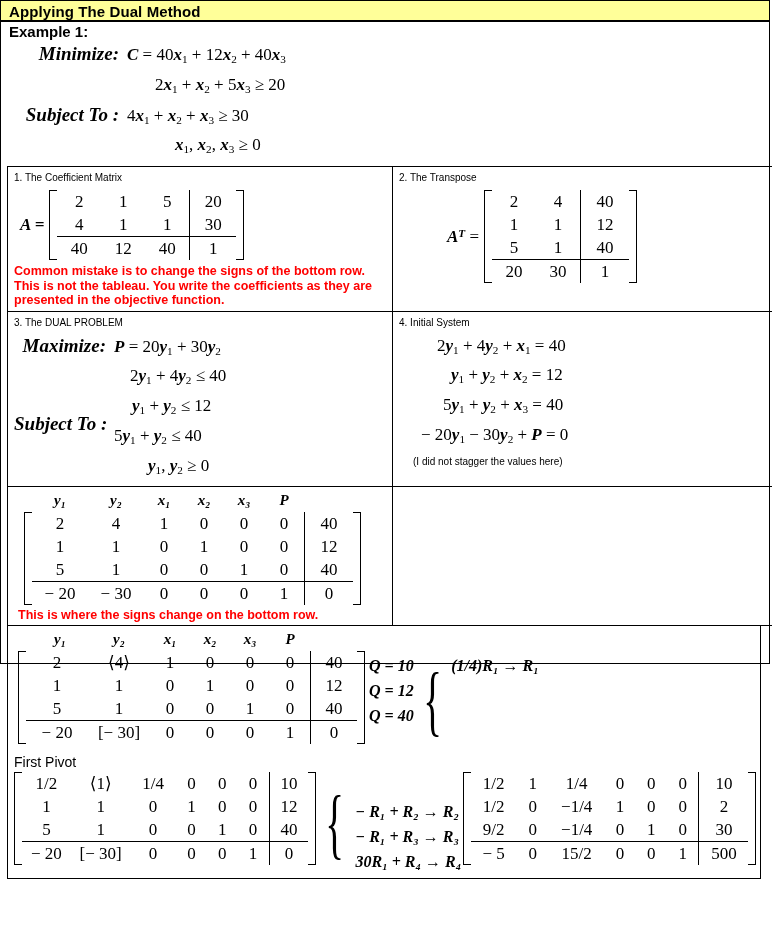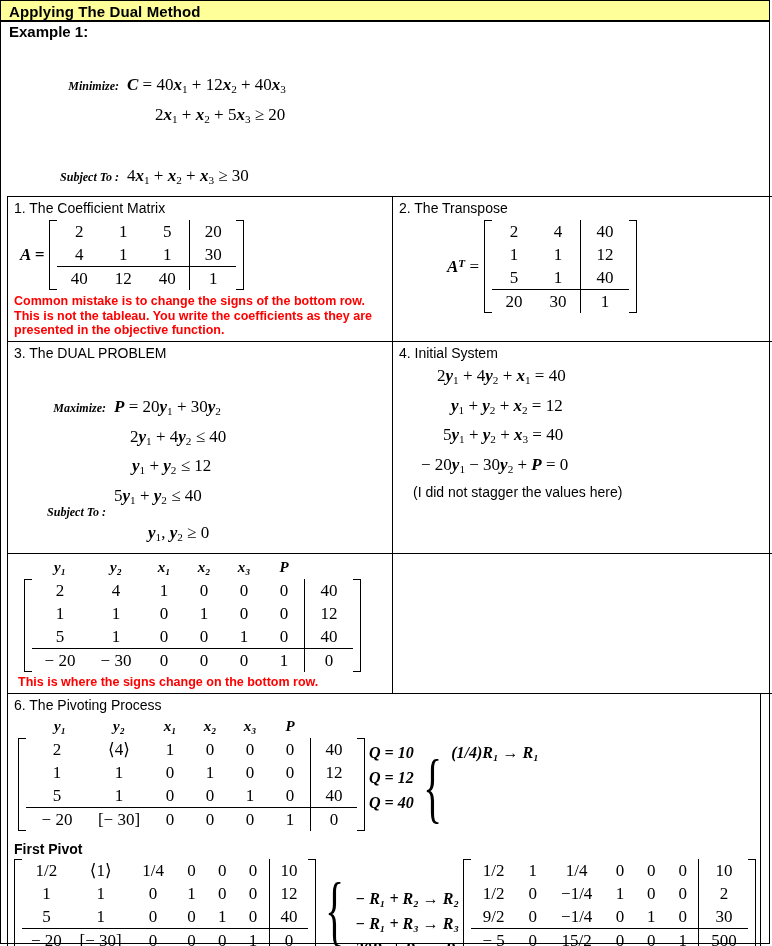--- a/index.html
+++ b/index.html
@@ -9,21 +9,21 @@
   }
   body {
     width: 772px;
     height: 946px;
     font-family: "Liberation Sans", sans-serif;
     color: #000000;
     overflow: hidden;
   }
   .page {
     width: 770px;
-    height: 944px;
+    height: 664px;
     border: 1px solid #000000;
     box-sizing: border-box;
     position: relative;
     background: #ffffff;
   }
   
   .title-bar {
     background: #ffff99;
     border-bottom: 2px solid #000000;
     font-weight: bold;
@@ -41,23 +41,22 @@
   .example-label {
     font-weight: bold;
     font-size: 15px;
     line-height: 18px;
     padding-left: 2px;
   }
   .kw {
     font-family: "Liberation Serif", serif;
     font-weight: bold;
     font-style: italic;
-    font-size: 12px;
+    font-size: 19px;
     white-space: nowrap;
-    margin-top: 32px;
   }
   .expr {
     font-family: "Liberation Serif", serif;
     font-size: 17px;
     white-space: nowrap;
   }
   .expr b, .bvar {
     font-weight: bold;
     font-style: italic;
   }
@@ -94,21 +93,21 @@
     width: 754px;
     margin: 4px 0 0 6px;
     table-layout: fixed;
   }
   table.grid td {
     border: 1px solid #000000;
     vertical-align: top;
     padding: 2px 4px 3px 6px;
   }
   .cell-title {
-    font-size: 14px;
+    font-size: 10px;
     line-height: 18px;
     padding-bottom: 1px;
   }
   .note-red {
     color: #ff0000;
     font-weight: bold;
     font-size: 12.5px;
     line-height: 14.5px;
     font-family: "Liberation Sans", sans-serif;
   }
@@ -201,20 +200,23 @@
 
     <div class="eqrow indent-148">
       <div class="expr">2<b>x</b><sub>1</sub> + <b>x</b><sub>2</sub> + 5<b>x</b><sub>3</sub> ≥ 20</div>
     </div>
 
     <div class="eqrow">
       <div class="lhs kw">Subject To :</div>
       <div class="rhs expr">4<b>x</b><sub>1</sub> + <b>x</b><sub>2</sub> + <b>x</b><sub>3</sub> ≥ 30</div>
     </div>
 
+    <div class="eqrow indent-168">
+      <div class="expr"><b>x</b><sub>1</sub>, <b>x</b><sub>2</sub>, <b>x</b><sub>3</sub> ≥ 0</div>
+    </div>
   </div>
 
   <table class="grid">
 
     <tbody>
         <tr>
       <td style="width:374px;">
         <div class="cell-title">1. The Coefficient Matrix</div>
         <div class="mat-wrap" style="margin:2px 0 0 6px;">
           <span class="mat-label">A =</span>
@@ -378,21 +380,20 @@
           </div>
           <div class="note-red" style="margin-top:3px;">This is where the signs change on the bottom row.</div>
         </div>
       </td>
       <td></td>
     </tr>
   </tbody>
     </table>
 
   <div style="margin:0 0 0 6px;width:754px;border-left:1px solid #000;border-right:1px solid #000;border-bottom:1px solid #000;box-sizing:border-box;padding:2px 4px 0 6px;">
-    <div class="cell-title">6. The Pivoting Process</div>
 
     <div style="padding-left:4px;">
       <table class="mat" style="margin-left:14px;">
         <tbody>
             <tr class="hdr-row">
           <td style="width:44px">y₁</td>
           <td style="width:50px">y₂</td>
           <td style="width:28px">x₁</td>
           <td style="width:28px">x₂</td>
           <td style="width:28px">x₃</td>
@@ -457,21 +458,21 @@
         <div style="display:flex;align-items:center;height:100px;">
           <span class="brace">{</span>
         </div>
 
         <div style="padding-top:2px;">
           <div class="ops">(1/4)R₁ → R₁</div>
         </div>
       </div>
     </div>
 
-    <div class="cell-title" style="font-weight:bold;font-size:14px;padding-top:2px;">First Pivot</div>
+    <div class="cell-title" style="font-weight:normal;font-size:14px;padding-top:2px;">First Pivot</div>
 
     <div class="flexrow" style="padding-bottom:2px;">
 
       <div class="mat-wrap">
         <span class="bracket left"></span>
         <table class="mat">
           <tbody>
               <tr>
             <td style="width:40px">1/2</td>
             <td style="width:48px">⟨1⟩</td>

